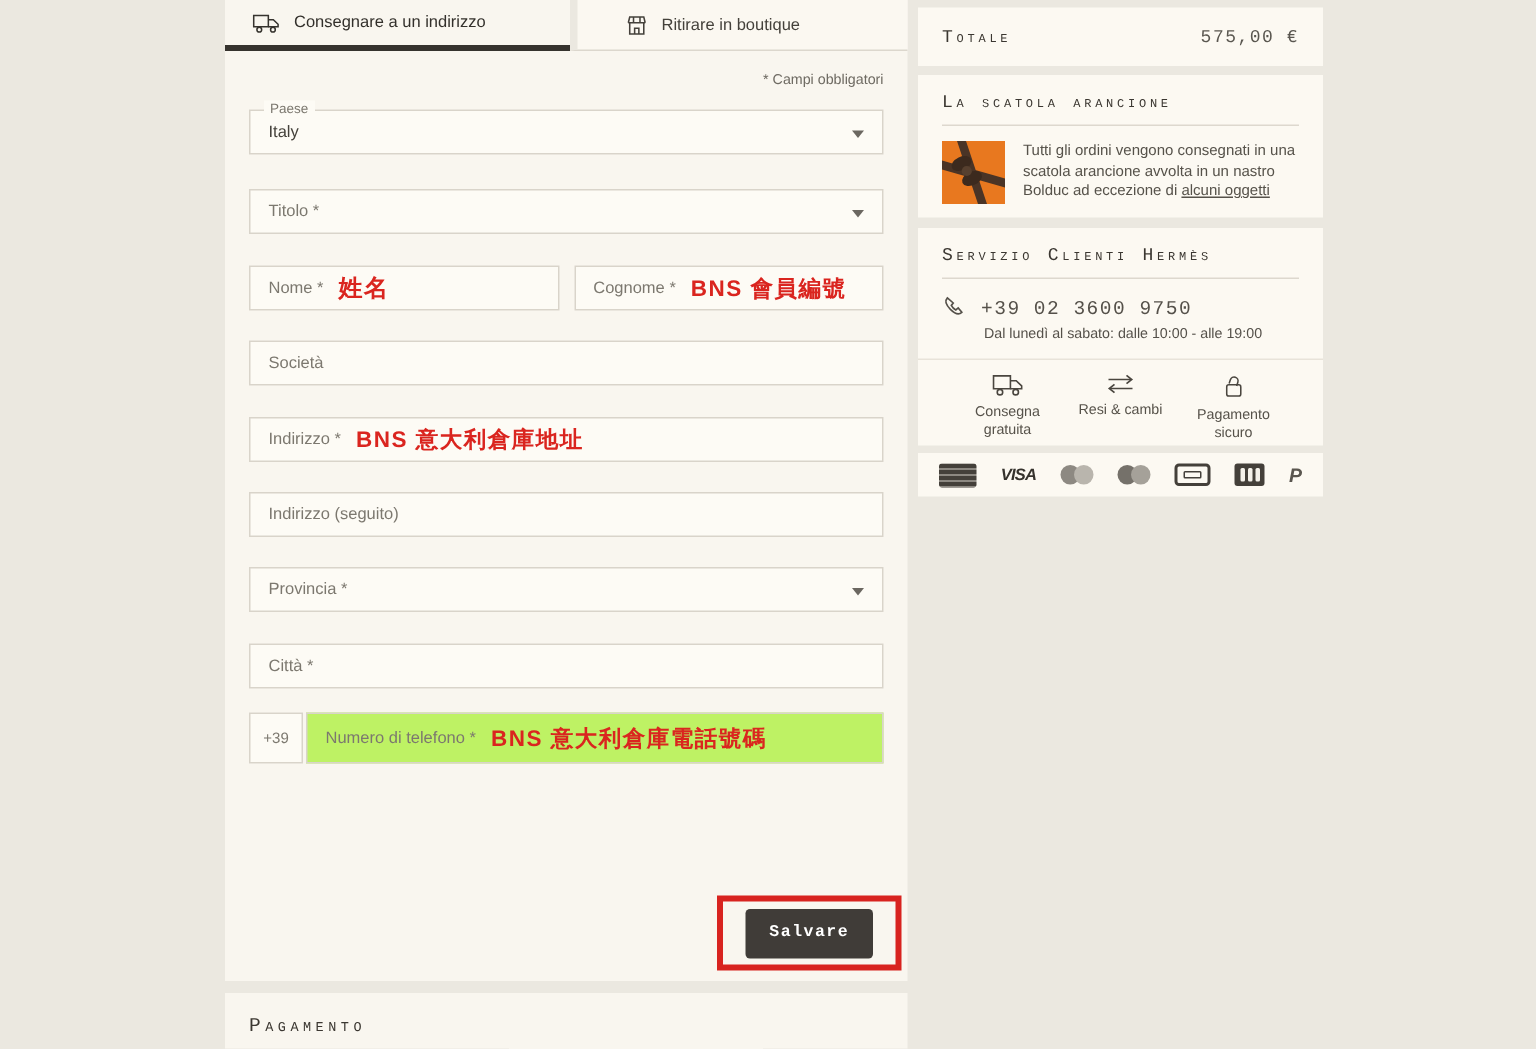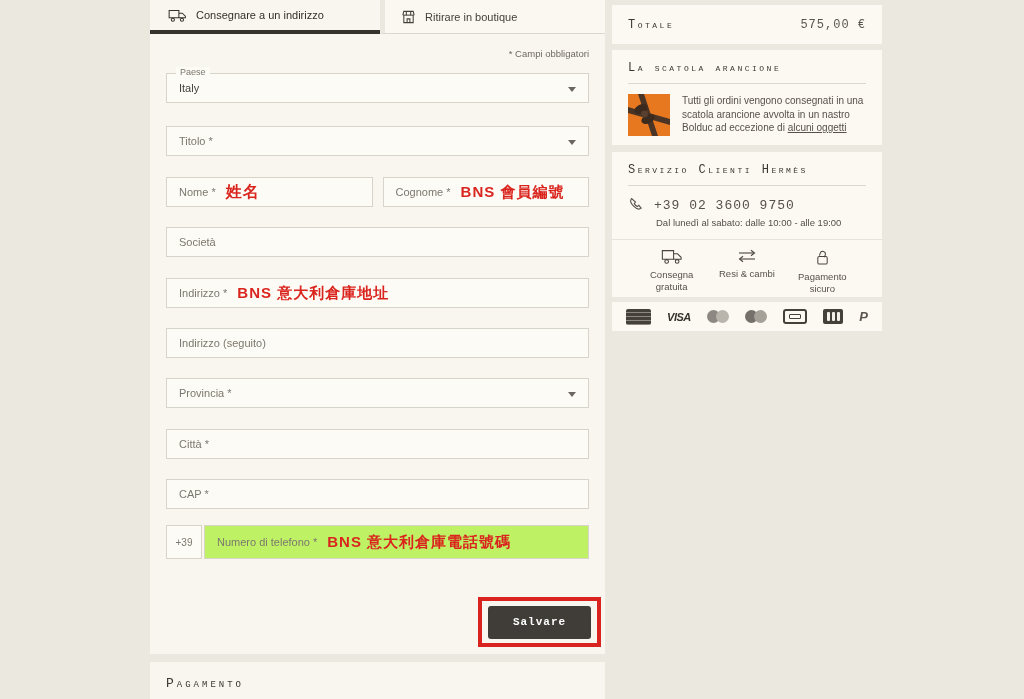--- a/index.html
+++ b/index.html
@@ -13,21 +13,21 @@
   }
   .card { background: #f9f6ef; }
   .side-card { position:absolute; left:612px; width:270px; background:#fcf9f2; }
 
   
   .main-card { position:absolute; left:150px; top:0; width:455px; height:654px; }
 
   .tabbar { display:flex; height:34px; }
   .tab { display:flex; align-items:center; gap:9px; font-size:11px; cursor:pointer; }
   .tab-active { flex:0 0 230px; padding-left:18px; border-bottom:4px solid #36332e; color:#33302b; background:#f9f6ef; }
-  .tab-inactive { flex:1; padding-left:16px; border-bottom:1px solid #dcd7cd; border-left:5px solid #ebe8e0; color:#44413b; background:#fbf8f1; }
+  .tab-inactive { flex:1; padding-left:32px; border-bottom:1px solid #dcd7cd; border-left:5px solid #ebe8e0; color:#44413b; background:#fbf8f1; }
   .tab svg { display:block; }
 
   .form-title { margin:14px 16px 0; font-size:12px; color:#33302b; padding-bottom:13px; border-bottom:1px solid #ddd8ce; }
   .required-note { margin:14px 16px 0; text-align:right; font-size:9.5px; color:#6e6a62; }
 
   .fields { margin:0 16px; }
   .field {
     position:relative; height:30px; margin-top:20px;
     border:1px solid #d9d4ca; background:#fdfbf5;
     display:flex; align-items:center; padding:0 12px;
@@ -47,21 +47,21 @@
   .annotation-lg { font-size:16px; }
 
   .phone-row { display:flex; margin:16px 16px 0; }
   .phone-prefix { width:36px; height:34px; border:1px solid #d9d4ca; background:#fdfbf5;
     display:flex; align-items:center; justify-content:center; font-size:10px; color:#7c786f; }
   .phone-field { flex:1; height:34px; margin-left:2px; border:1px solid #d9d4ca; background:#bef264;
     display:flex; align-items:center; padding:1px 12px; font-size:11px; color:#7c786f; }
 
   .save-annotation-box { position:absolute; top:597px; right:4px; width:123px; height:50px;
     border:4px solid #d8231f; display:flex; align-items:center; justify-content:center; }
-  .save-btn { width:103px; height:33px; background:#403c38; color:#ffffff; border:none; border-radius:3px;
+  .save-btn { width:85px; height:33px; background:#403c38; color:#ffffff; border:none; border-radius:3px;
     font-family:"Liberation Mono", monospace; font-weight:bold; font-size:11px; letter-spacing:1px; cursor:pointer; }
 
   
   .pagamento-card { position:absolute; left:150px; top:662px; width:455px; height:37px; padding:14px 16px 0; }
   .sc-title { font-variant:small-caps; font-family:"Liberation Mono", monospace; letter-spacing:3px;
     font-size:13px; color:#3b3731; }
 
   
   .totale-card { top:5px; height:39px; display:flex; align-items:center; justify-content:space-between; padding:0 16px; }
   .totale-amount { font-family:"Liberation Mono", monospace; font-size:12px; letter-spacing:1px; color:#5a5750; }
@@ -171,23 +171,20 @@
 
     <div class="field">
       <span>Provincia *</span>
       <span class="arrow"></span>
     </div>
 
     <div class="field row-citta">
       <span>Città *</span>
     </div>
 
-    <div class="field">
-      <span>CAP *</span>
-    </div>
   </div>
 
   <div class="phone-row">
     <div class="phone-prefix">+39</div>
     <div class="phone-field">
       <span>Numero di telefono *</span>
       <span class="annotation">BNS 意大利倉庫電話號碼</span>
     </div>
   </div>
 

